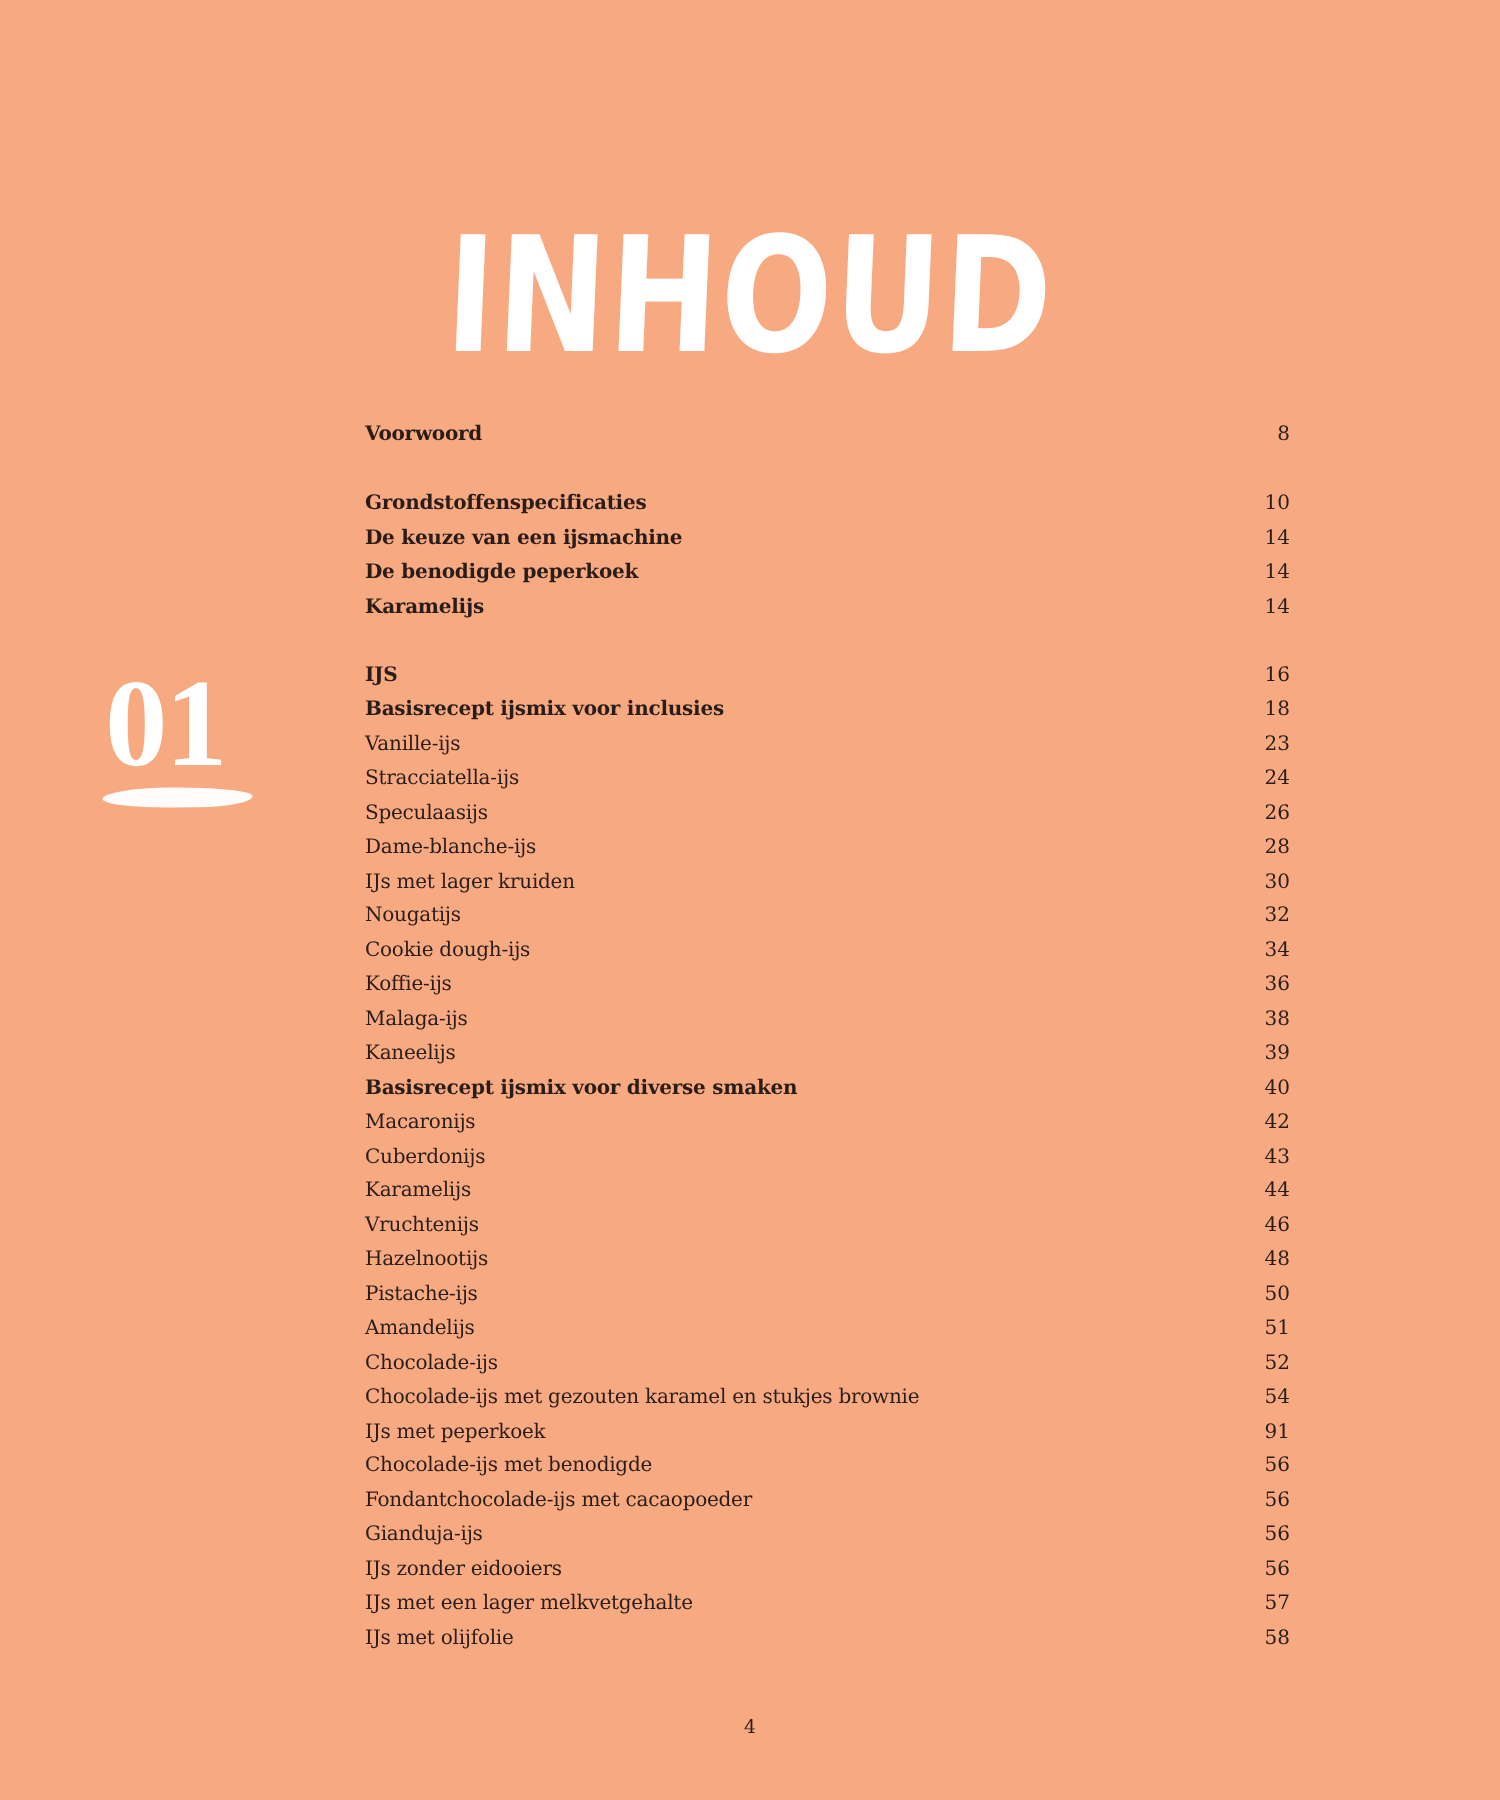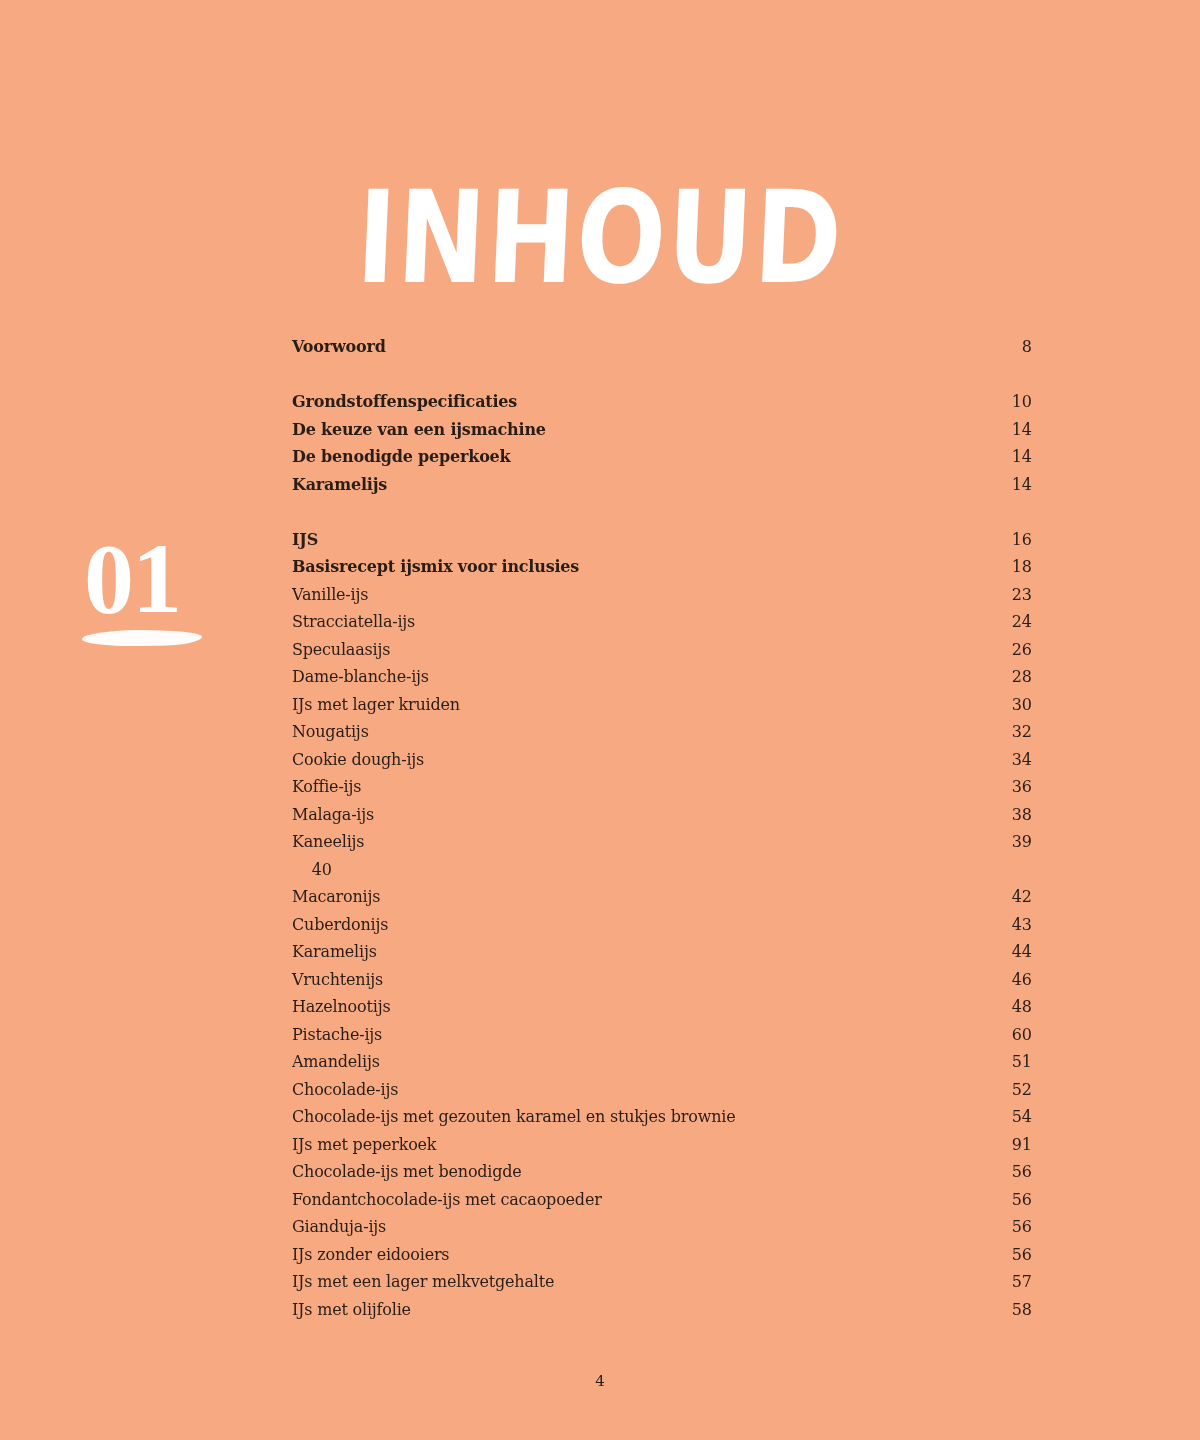--- a/index.html
+++ b/index.html
@@ -169,20 +169,21 @@
     </div>
     <div class="toc-row">
       <span class="toc-title">Malaga-ijs</span>
       <span class="toc-page">38</span>
     </div>
     <div class="toc-row">
       <span class="toc-title">Kaneelijs</span>
       <span class="toc-page">39</span>
     </div>
     <div class="toc-row bold">
+      <span class="toc-title">Basisrecept ijsmix voor diverse smaken</span>
       <span class="toc-page">40</span>
     </div>
     <div class="toc-row">
       <span class="toc-title">Macaronijs</span>
       <span class="toc-page">42</span>
     </div>
     <div class="toc-row">
       <span class="toc-title">Cuberdonijs</span>
       <span class="toc-page">43</span>
     </div>
@@ -193,21 +194,21 @@
     <div class="toc-row">
       <span class="toc-title">Vruchtenijs</span>
       <span class="toc-page">46</span>
     </div>
     <div class="toc-row">
       <span class="toc-title">Hazelnootijs</span>
       <span class="toc-page">48</span>
     </div>
     <div class="toc-row">
       <span class="toc-title">Pistache-ijs</span>
-      <span class="toc-page">60</span>
+      <span class="toc-page">50</span>
     </div>
     <div class="toc-row">
       <span class="toc-title">Amandelijs</span>
       <span class="toc-page">51</span>
     </div>
     <div class="toc-row">
       <span class="toc-title">Chocolade-ijs</span>
       <span class="toc-page">52</span>
     </div>
     <div class="toc-row">

